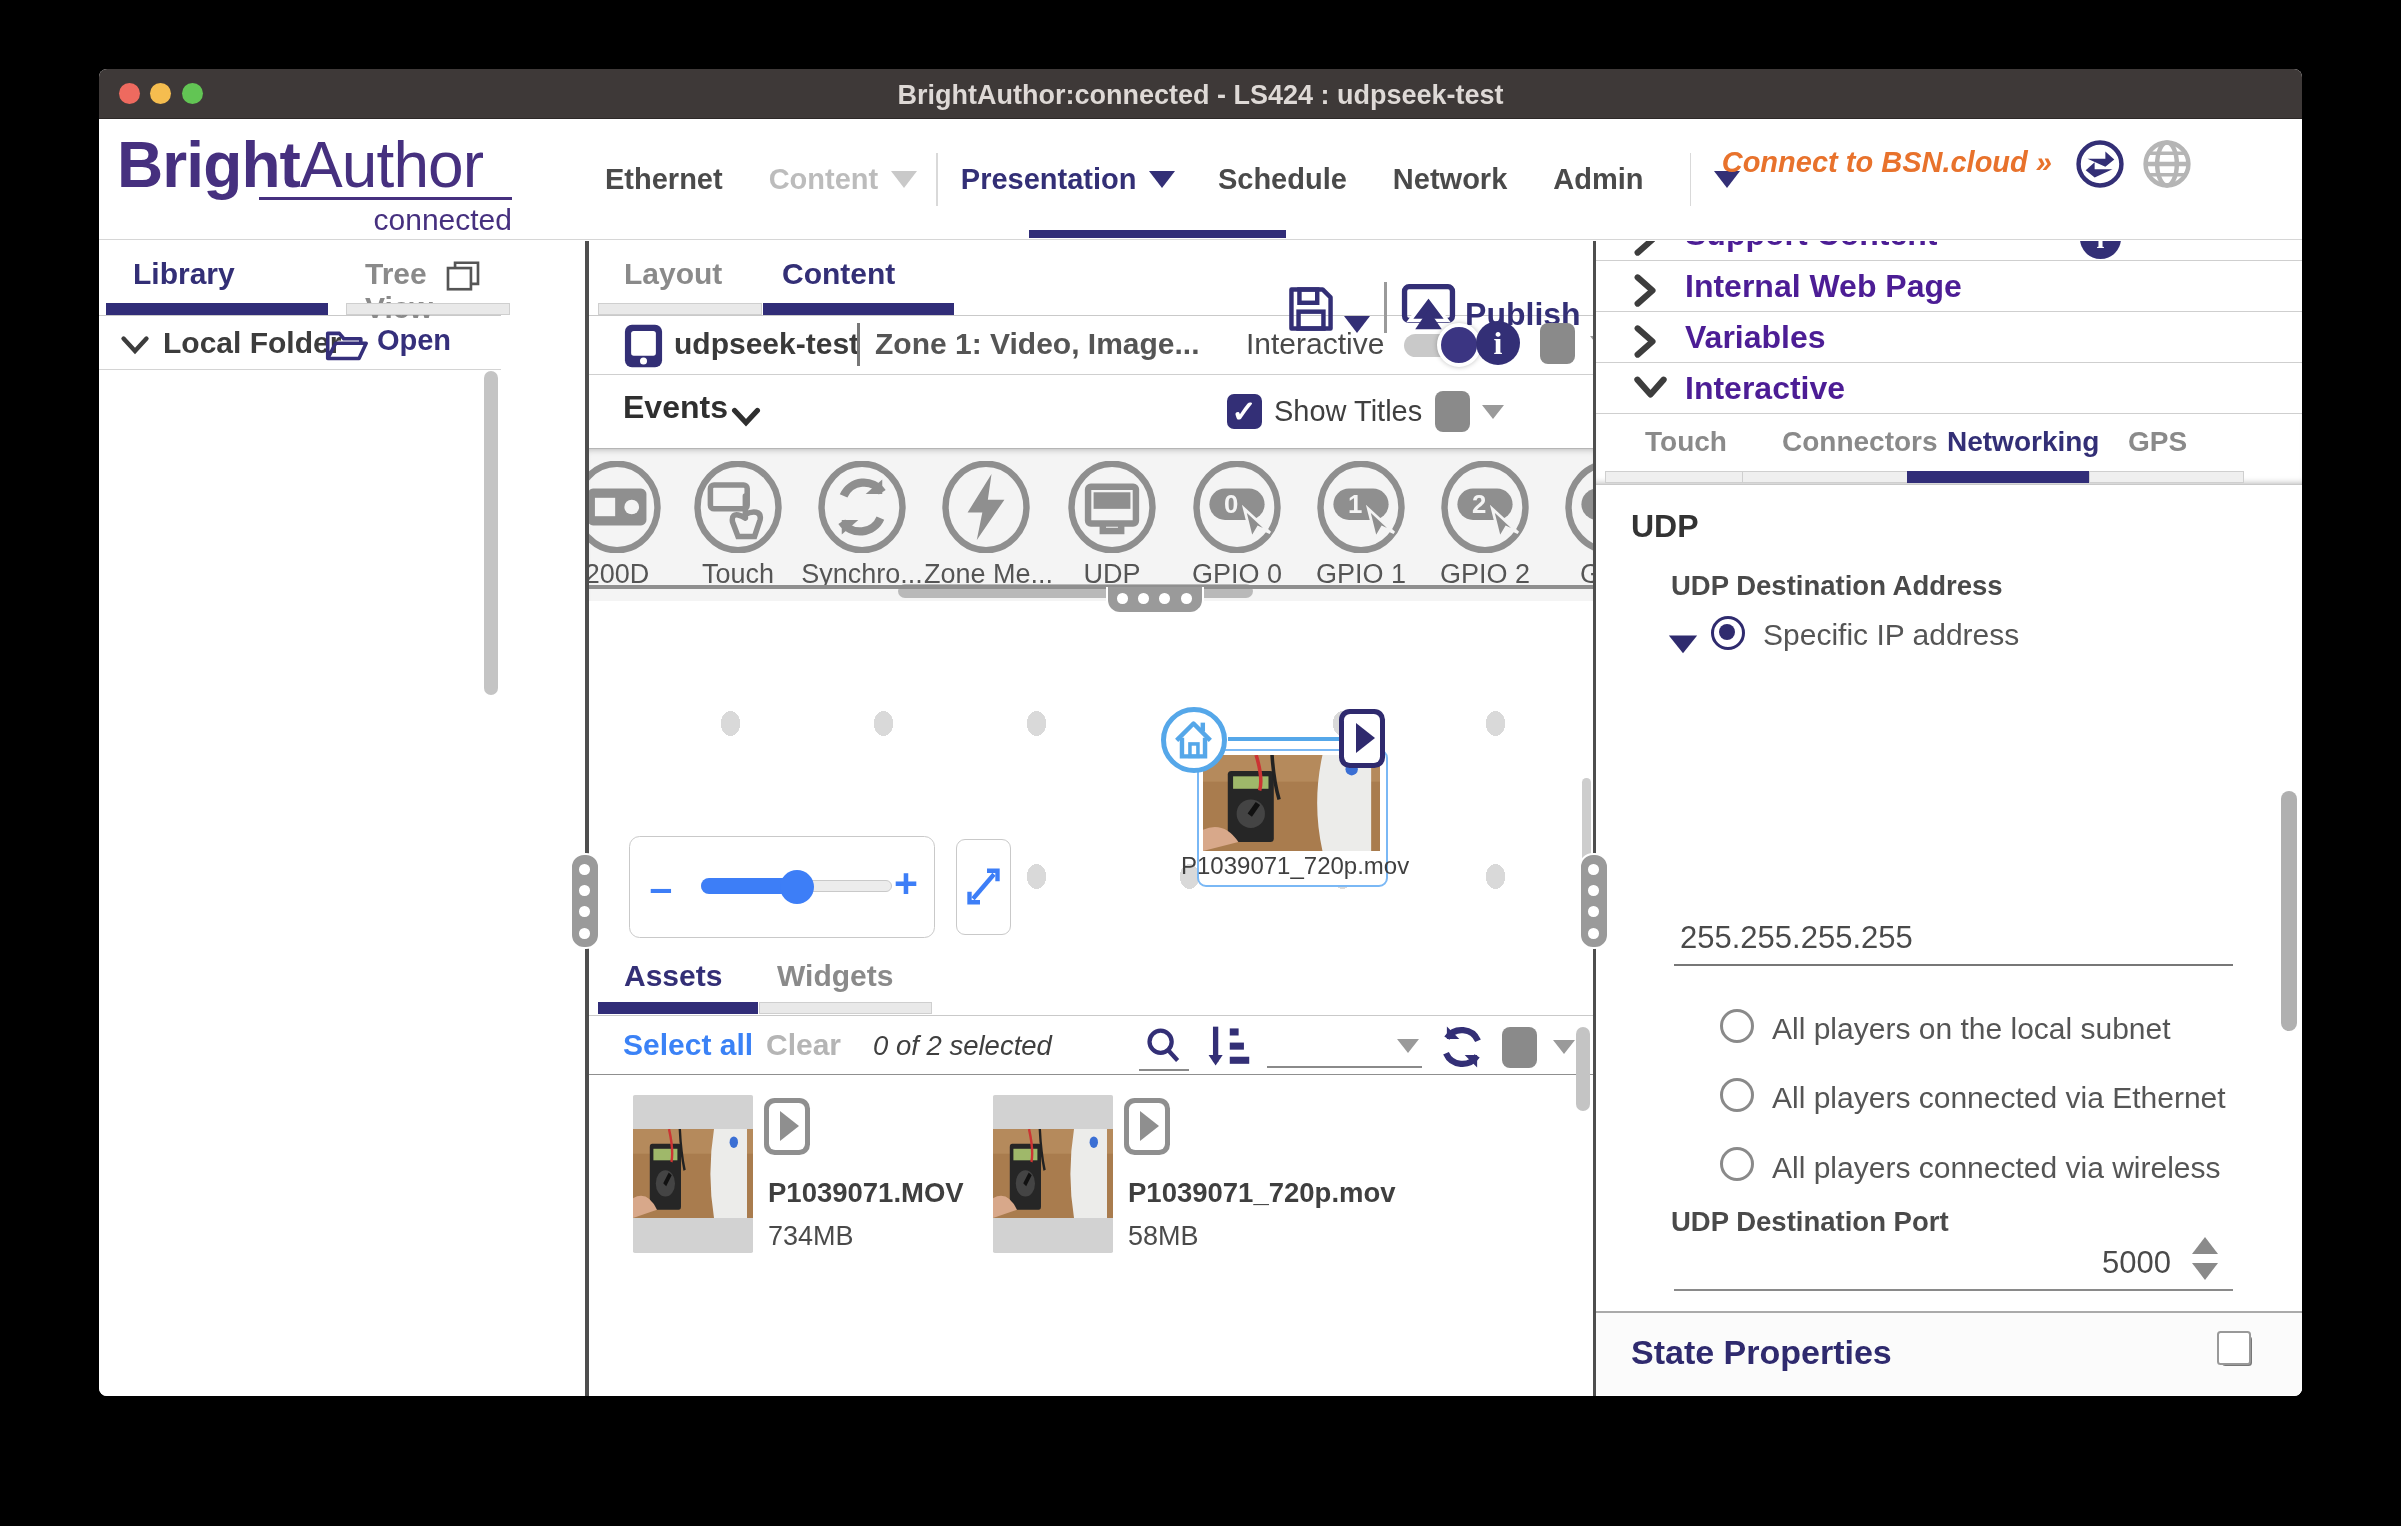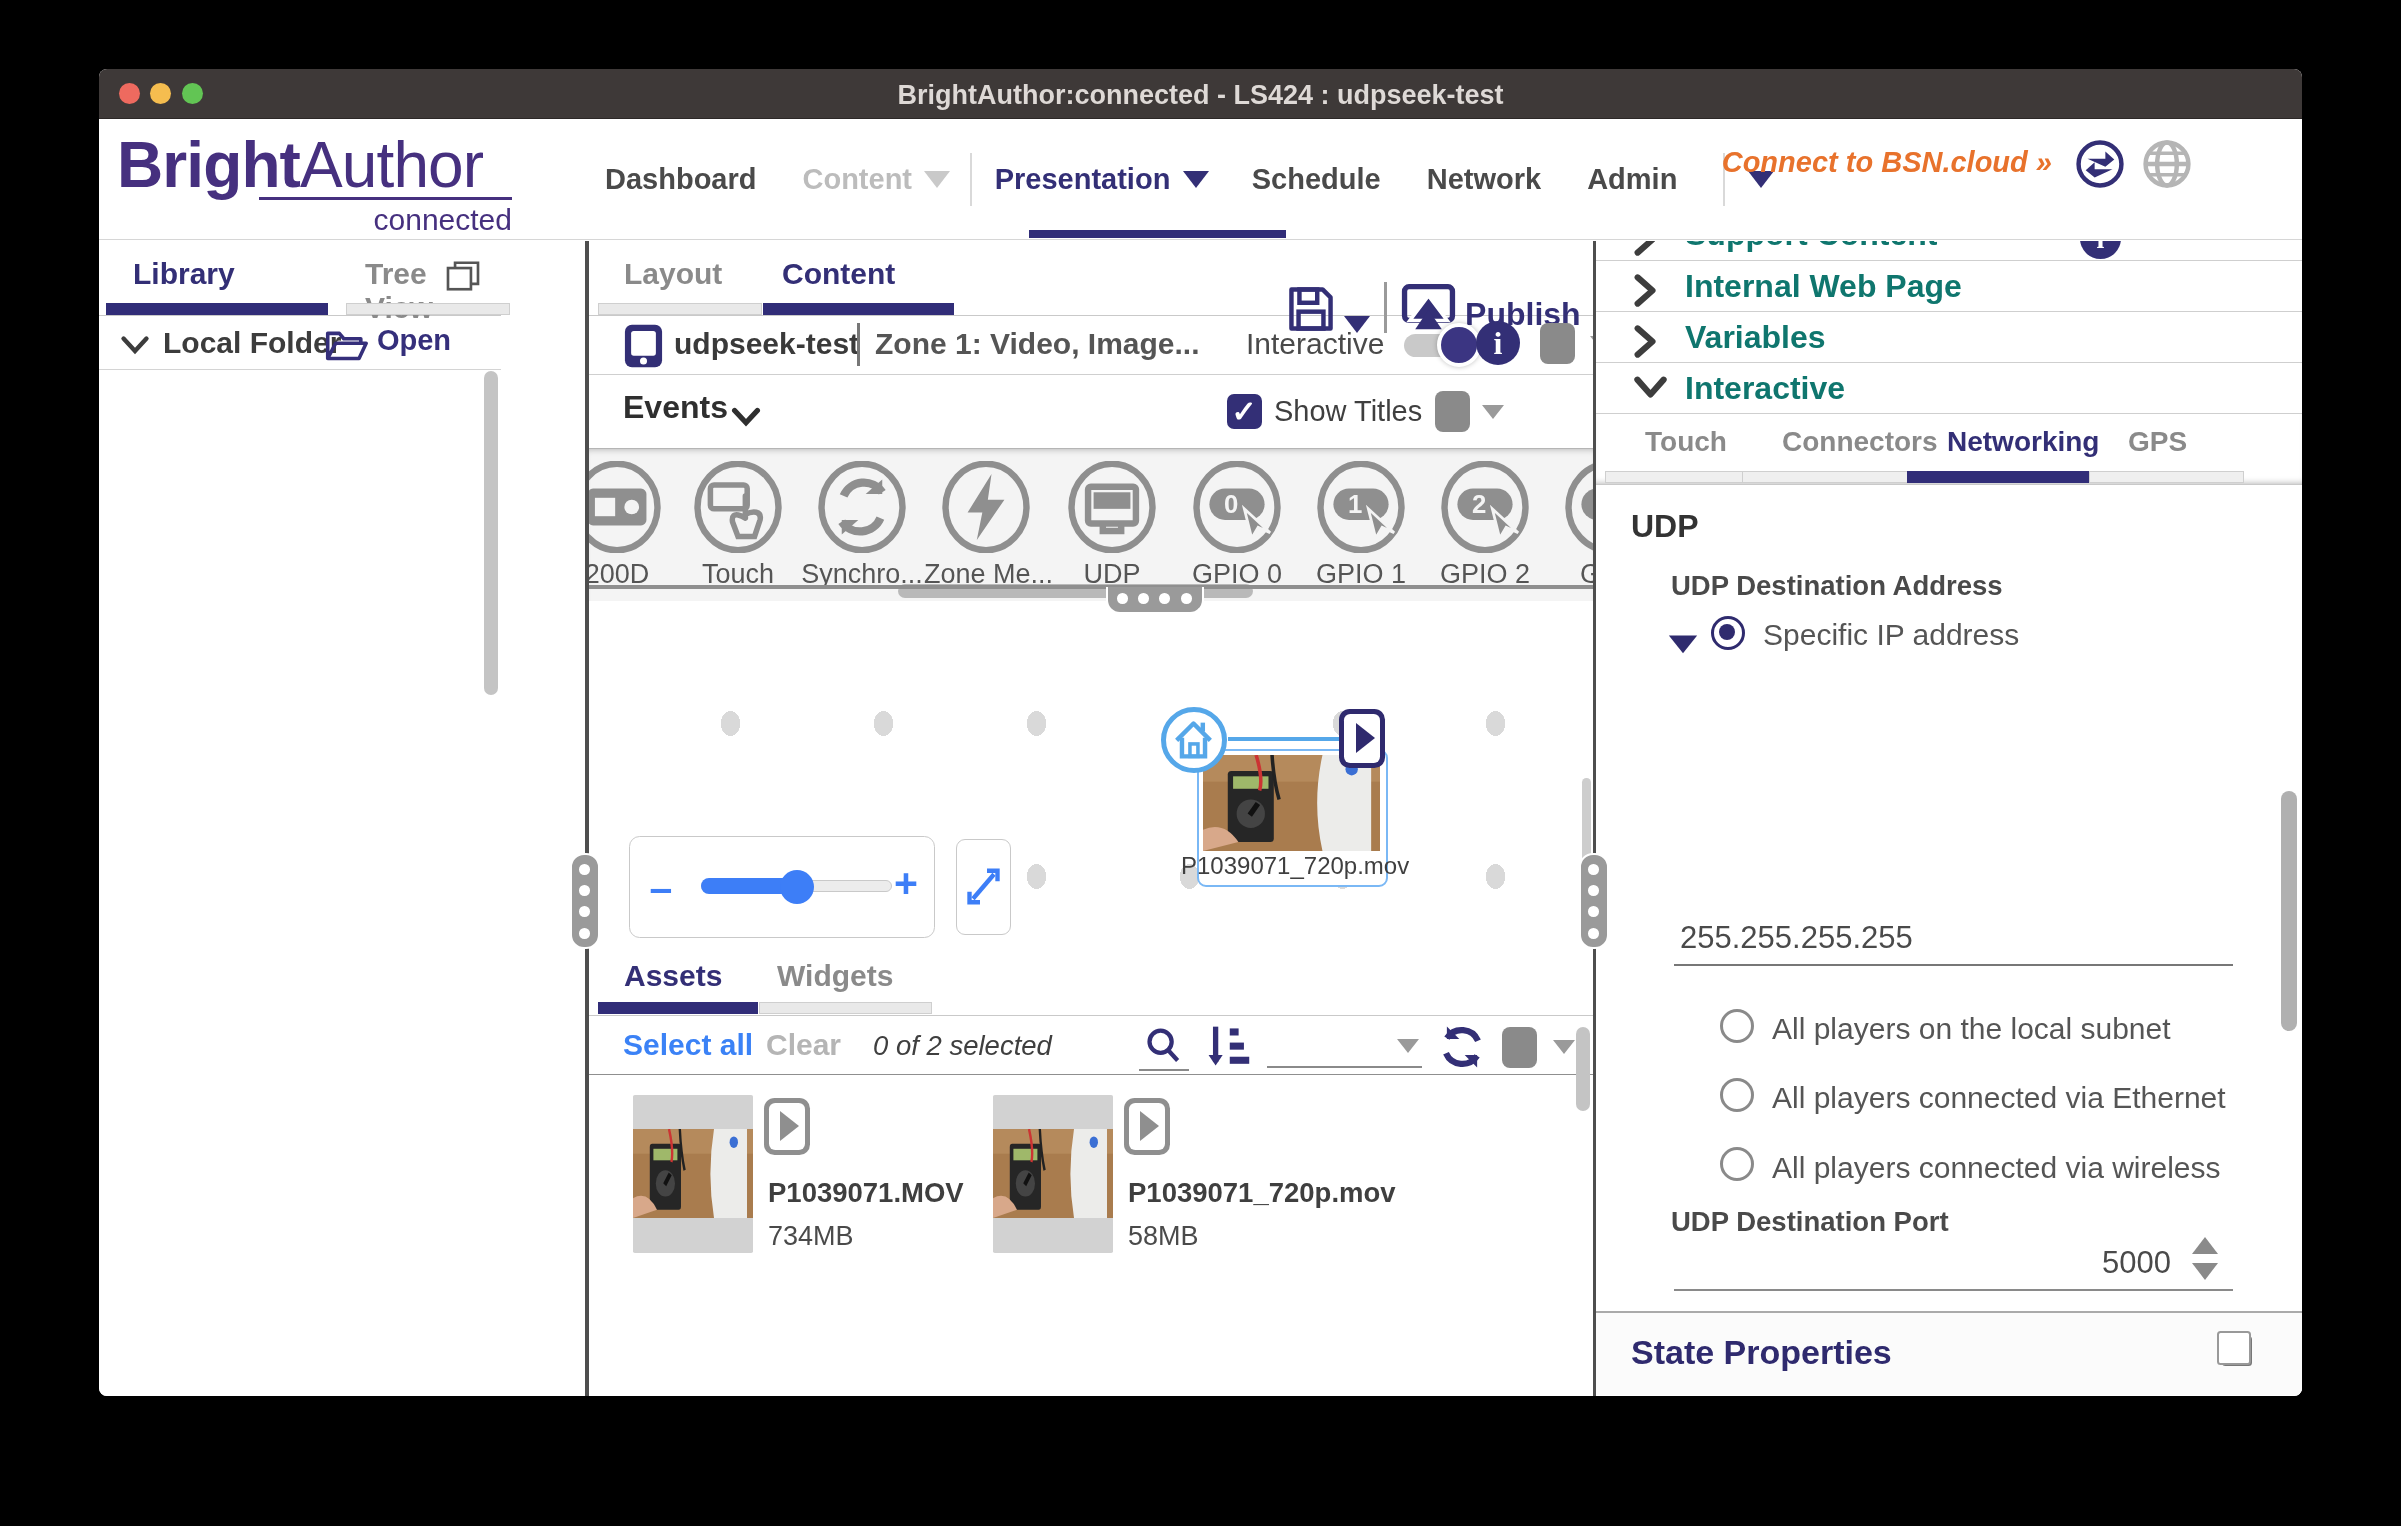--- a/index.html
+++ b/index.html
@@ -123,21 +123,21 @@
   .asset-play { position:absolute; left:131px; top:3.5px; width:46px; height:57px; background:#8f8f8f; border-radius:10.6px; }
   .asset-play .inner { position:absolute; left:5.3px; top:5.3px; right:5.3px; bottom:5.3px; background:#fff; border-radius:6.2px; }
   .asset-play .tri { position:absolute; left:16px; top:13.3px; width:0; height:0; border-top:15px solid transparent; border-bottom:15px solid transparent; border-left:19.5px solid #8f8f8f; }
   .asset-name { position:absolute; left:135px; top:82px; font-size:27.5px; font-weight:700; color:#3f3f3f; white-space:nowrap; }
   .asset-size { position:absolute; left:135px; top:126px; font-size:27px; color:#4a4a4a; }
   .assets-scroll { position:absolute; right:3.5px; top:80px; width:14px; height:84px; background:#c4c4c4; border-radius:7px; }
 
   
   .rsection { position:relative; height:51px; border-bottom:1.8px solid #cfcfcf; }
   .rsection .chev { position:absolute; left:37px; top:12.4px; }
-  .rsection .lbl { position:absolute; left:89px; top:7px; font-size:32px; font-weight:700; color:#0f766e; }
+  .rsection .lbl { position:absolute; left:89px; top:7px; font-size:32px; font-weight:700; color:#4c1d95; }
   .rsection.partial { height:19.5px; overflow:hidden; }
   .rsection.partial .chev { top:-19.5px; } .rsection.partial .lbl { top:-25px; }
   .rinfo { position:absolute; left:484px; top:-23px; width:41px; height:41px; border-radius:50%; background:#332f76; color:#fff; font-size:28px; font-weight:800; text-align:center; line-height:41px; font-family:"Liberation Serif", serif; }
   .rtabs { position:relative; height:71px; border-bottom:1.8px solid #c9c9c9; box-shadow:0 -5.3px 7px -5.3px rgba(0,0,0,.35) inset; }
   .rtab { position:absolute; top:12.4px; font-size:28px; font-weight:700; color:#8a8a8a; }
   .rtab.active { color:#332f76; }
   .rtab-line { position:absolute; top:57px; height:12.4px; background:#efefef; border:0.9px solid #cfcfcf; }
   .rtab-line.active { background:#312d78; border-color:#312d78; }
   .udp-head { position:absolute; left:35px; top:23px; font-size:32px; font-weight:800; color:#333; }
   .fld-label { position:absolute; left:75px; font-size:27.5px; font-weight:700; color:#4a4a4a; }
@@ -170,21 +170,21 @@
     <div class="win-title">BrightAuthor:connected - LS424 : udpseek-test</div>
   </div>
 
   <div class="appheader">
     <div class="logo">
       <div class="logo-main"><b>Bright</b><span>Author</span></div>
       <div class="logo-underline"></div>
       <div class="logo-sub">connected</div>
     </div>
     <div class="nav" id="nav-items">
-        <div class="nav-item">Dashboard</div>
+        <div class="nav-item">Ethernet</div>
         <div class="nav-item disabled">Content</div>
         <div class="nav-caret gray"></div>
         <div class="nav-sep"></div>
         <div class="nav-item active">Presentation</div>
         <div class="nav-caret"></div>
         <div class="nav-item">Schedule</div>
         <div class="nav-item">Network</div>
         <div class="nav-item">Admin</div>
         <div class="nav-sep"></div>
         <div class="nav-caret"></div>

